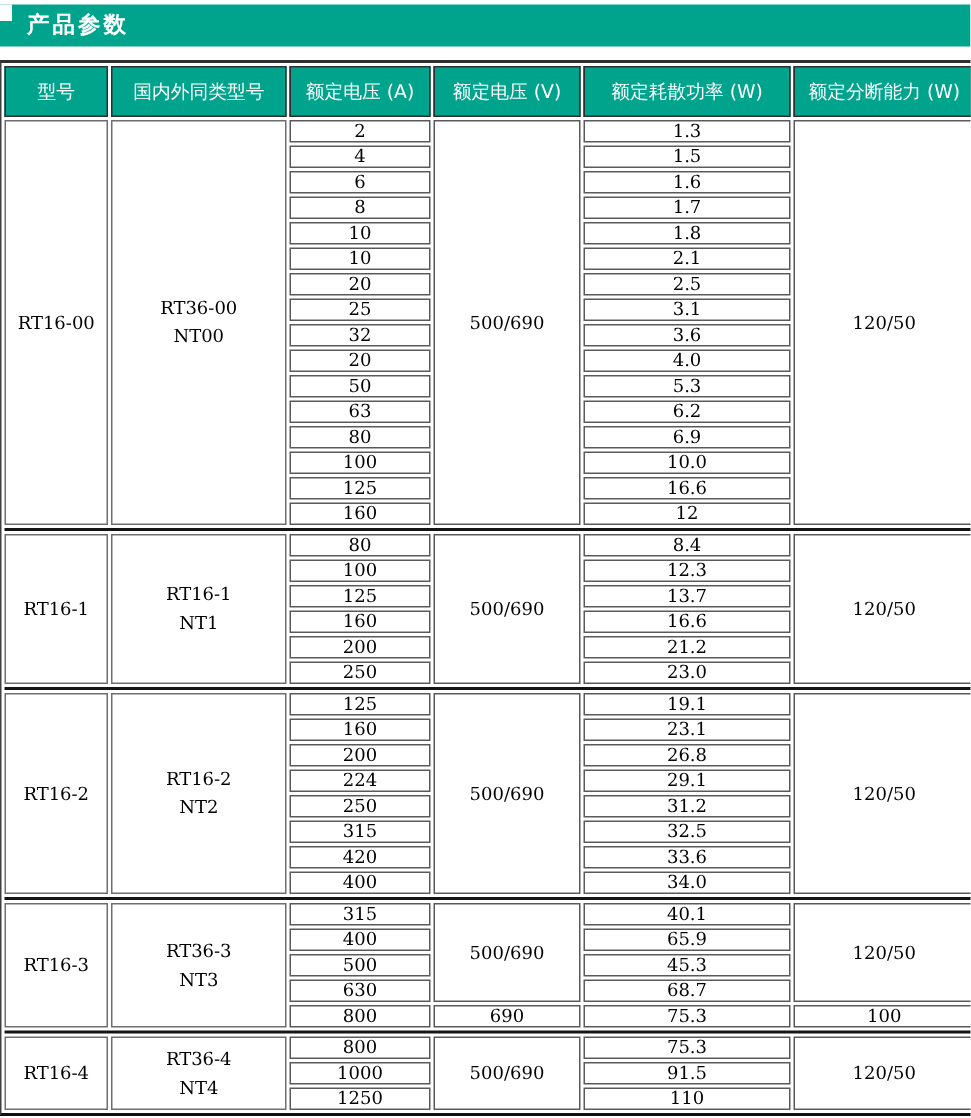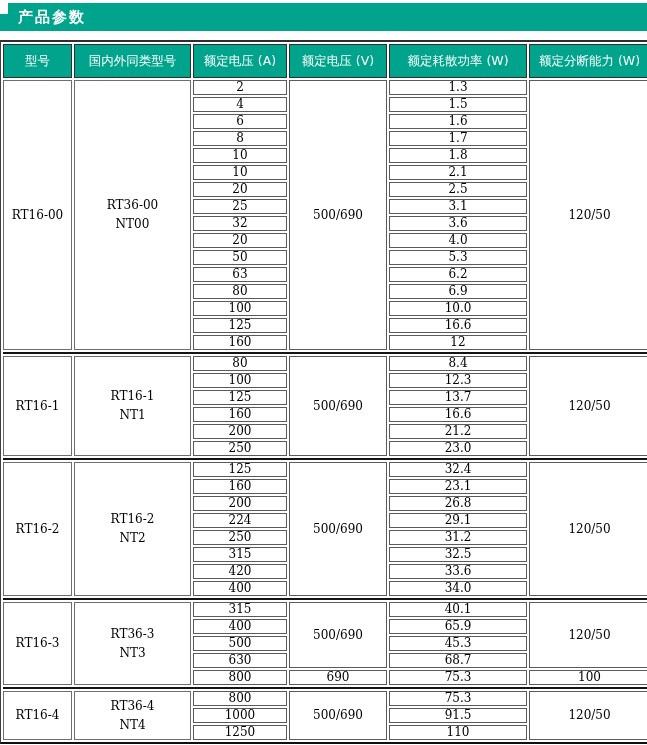--- a/index.html
+++ b/index.html
@@ -230,21 +230,21 @@
         <td colspan="6"></td>
       </tr>
       <tr>
         <td rowspan="8" class="model">RT16-2</td>
         <td rowspan="8" class="equiv">
           <div>RT16-2</div>
           <div>NT2</div>
         </td>
         <td>125</td>
         <td rowspan="8">500/690</td>
-        <td>32.4</td>
+        <td>19.1</td>
         <td rowspan="8">120/50</td>
       </tr>
       <tr>
         <td>160</td>
         <td>23.1</td>
       </tr>
       <tr>
         <td>200</td>
         <td>26.8</td>
       </tr>

